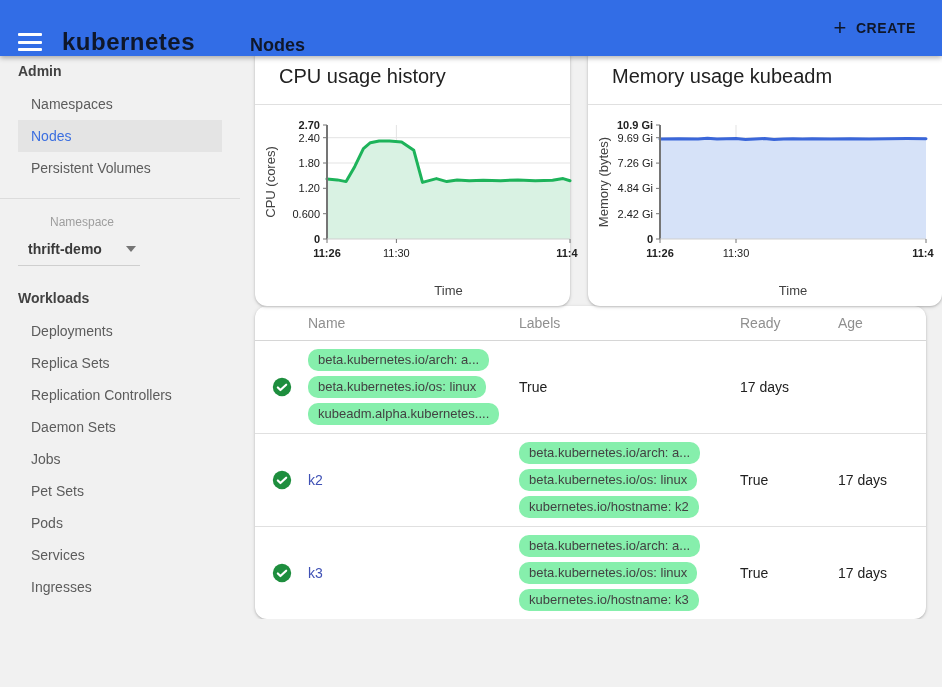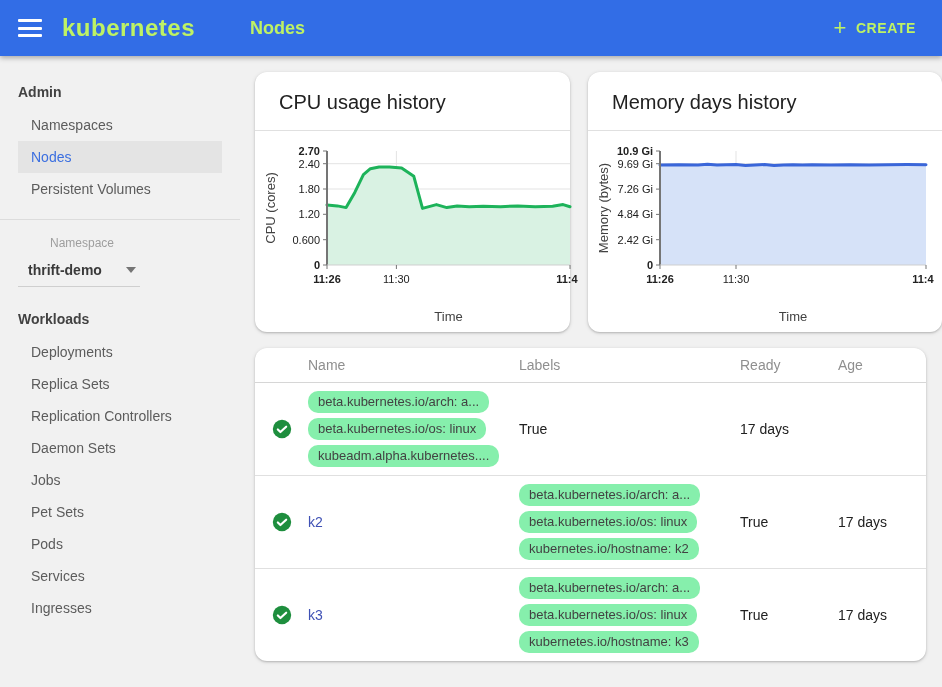--- a/index.html
+++ b/index.html
@@ -4,38 +4,38 @@
 <style>
   * { box-sizing: border-box; }
   html,body { margin:0; padding:0; }
   body {
     font-family: "Liberation Sans", "DejaVu Sans", sans-serif;
     background:#f1f1f1; color:#424242; width:942px; height:687px; overflow:hidden;
   }
 
   
   .app-header {
-    height:56px; background:#326de6; color:#bef264;
-    display:flex; align-items:center;
+    height:56px; background:#326de6; color:#0f172a;
+    display:flex; align-items:flex-end;
     box-shadow:0 2px 5px rgba(0,0,0,.3); position:relative; z-index:10;
   }
   .header-left { width:240px; display:flex; align-items:center; flex:none; }
   .menu-btn { width:24px; height:18px; margin:0 0 0 18px; display:flex; flex-direction:column; justify-content:space-between; cursor:pointer; }
   .menu-btn span { display:block; height:3px; background:#fff; border-radius:1px; }
   .logo { font-size:24px; font-weight:700; letter-spacing:.5px; margin-left:20px; }
   .page-title { font-size:18px; font-weight:700; margin-left:10px; }
   .header-spacer { flex:1; }
   .create-btn {
     display:flex; align-items:center; gap:9px; padding:0 26px; height:56px;
     font-size:14px; font-weight:700; letter-spacing:.6px; cursor:pointer;
   }
   .create-btn .plus { font-size:22px; font-weight:400; line-height:1; }
 
   
-  .body-wrap { display:flex; height:631px; }
+  .body-wrap { display:flex; height:563px;align-items:flex-end; }
 
   
   .sidebar { width:240px; flex:none; padding:8px 0 16px; overflow:hidden; }
   .side-heading { padding:20px 18px 9px; font-size:14px; font-weight:700; color:#424242; }
   .side-item {
     margin:0 18px; padding:8px 4px 8px 13px; font-size:14px; color:#5c5c5c;
     cursor:pointer; line-height:16px;
   }
   .side-item.active { background:#e4e4e4; color:#3b6fe0; }
   .side-divider { border-top:1px solid #dcdcdc; margin-top:14px; }
@@ -58,21 +58,21 @@
   .chart-card { height:260px; }
   .cpu-card { width:315px; flex:none; }
   .mem-card { flex:1; }
   .card-title {
     font-size:20px; font-weight:400; color:#212121;
     padding:19px 24px 16px; border-bottom:1px solid #e0e0e0;
   }
   .chart-body { padding:6px 8px 0 8px; }
 
   
-  .table-card { margin-top:16px; }
+  .table-card { }
   .t-grid { display:grid; grid-template-columns:36px 211px 221px 98px 1fr; align-items:center; padding-left:17px; }
   .t-head { height:35px; color:#8f8f8f; font-size:14px; border-bottom:1px solid #d6d6d6; }
   .t-row { border-bottom:1px solid #e0e0e0; }
   .t-row:last-child { border-bottom:none; }
   .chip-stack { display:flex; flex-direction:column; gap:5px; align-items:flex-start; padding:8px 0; }
   .chip {
     background:#86efac; color:#424242; font-size:13px; line-height:16px;
     padding:3px 10px; border-radius:10px; max-width:208px;
     white-space:nowrap; overflow:hidden; text-overflow:ellipsis;
   }
@@ -161,21 +161,21 @@
               <text x="64.0" y="146" text-anchor="middle" font-size="11" fill="#212121" font-weight="bold">11:26</text>
               <line x1="133.4" y1="128" x2="133.4" y2="132" stroke="#757575"></line>
               <text x="133.4" y="146" text-anchor="middle" font-size="11" fill="#212121">11:30</text>
               <line x1="307.0" y1="128" x2="307.0" y2="132" stroke="#757575"></line>
               <text x="307.0" y="146" text-anchor="middle" font-size="11" fill="#212121" font-weight="bold">11:40</text>
               <text transform="translate(12,71) rotate(-90)" text-anchor="middle" font-size="13" fill="#424242">CPU (cores)</text>
               <text x="185.5" y="184" text-anchor="middle" font-size="13" fill="#424242">Time</text>
             </svg></div>
       </div>
       <div class="card chart-card mem-card">
-        <div class="card-title">Memory days history</div>
+        <div class="card-title">Memory usage kubeadm</div>
         <div class="chart-body"><svg width="338" height="192">
               <line x1="64" y1="102.7" x2="330" y2="102.7" stroke="#e3e3e3"></line>
               <line x1="64" y1="77.4" x2="330" y2="77.4" stroke="#e3e3e3"></line>
               <line x1="64" y1="52.1" x2="330" y2="52.1" stroke="#e3e3e3"></line>
               <line x1="64" y1="26.7" x2="330" y2="26.7" stroke="#e3e3e3"></line>
               <line x1="140.0" y1="14" x2="140.0" y2="128" stroke="#e3e3e3"></line>
               <path d="M64.0,128 L64.0,28.1 L83.0,27.8 L102.0,28.1 L111.5,27.2 L121.0,27.9 L140.0,27.6 L149.5,28.4 L159.0,28.0 L168.5,27.6 L178.0,28.6 L187.5,28.0 L197.0,27.8 L206.5,28.1 L216.0,27.8 L235.0,27.9 L254.0,27.7 L273.0,28.0 L292.0,27.8 L311.0,27.6 L330.0,27.8 L330.0,128 Z" fill="#d6e2f8"></path>
               <path d="M64.0,28.1 L83.0,27.8 L102.0,28.1 L111.5,27.2 L121.0,27.9 L140.0,27.6 L149.5,28.4 L159.0,28.0 L168.5,27.6 L178.0,28.6 L187.5,28.0 L197.0,27.8 L206.5,28.1 L216.0,27.8 L235.0,27.9 L254.0,27.7 L273.0,28.0 L292.0,27.8 L311.0,27.6 L330.0,27.8" fill="none" stroke="#3a66d9" stroke-width="3" stroke-linejoin="round" stroke-linecap="round"></path>
               <line x1="64" y1="14" x2="64" y2="128" stroke="#757575" stroke-width="2"></line>
               <line x1="64" y1="128" x2="330" y2="128" stroke="#cfcfcf"></line>

